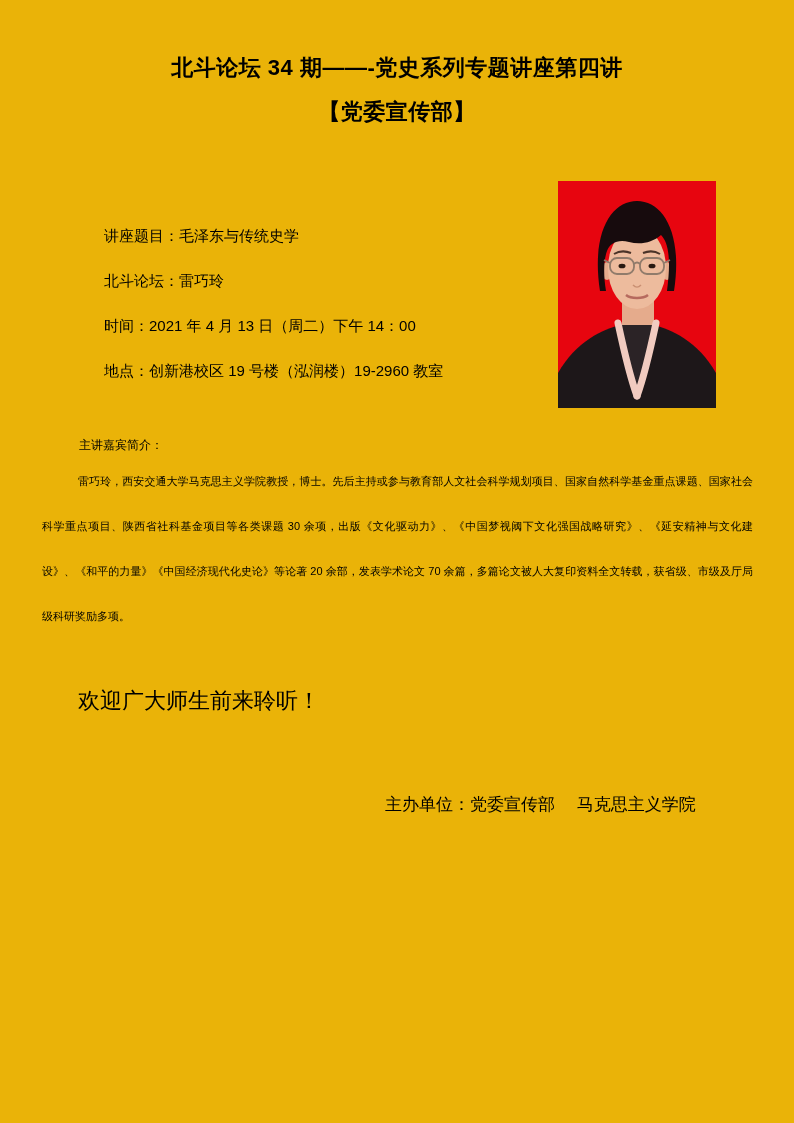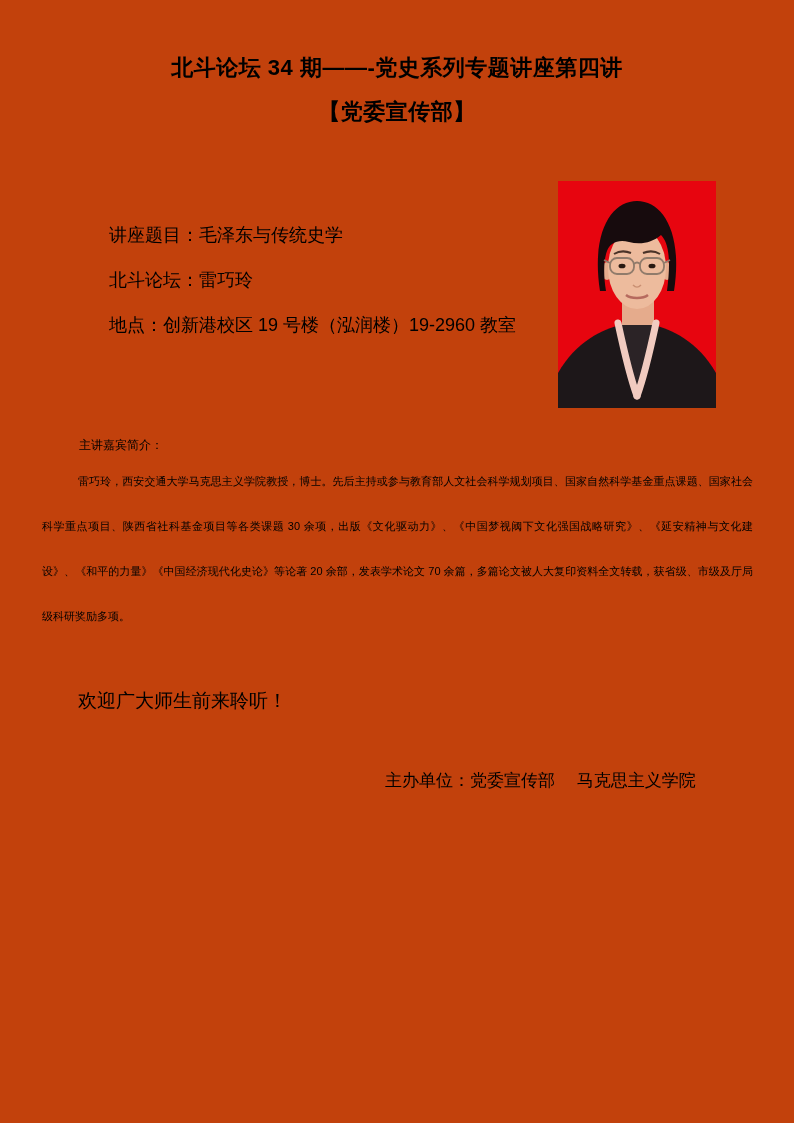--- a/index.html
+++ b/index.html
@@ -1,76 +1,79 @@
 <!DOCTYPE html>
 <html><head>
 <meta charset="utf-8">
 <style>
   html,body{margin:0;padding:0;background:#ffffff;}
   .page{
     position:relative;
     width:794px;height:1123px;
-    background:#c2410c;
+    background:#eab308;
     font-family:"Liberation Sans",sans-serif;
     color:#000;
     overflow:hidden;
   }
   .doc-title{
     position:absolute;left:0;width:794px;
     text-align:center;
     font-weight:bold;
     font-size:22px;line-height:45px;
     letter-spacing:0.5px;
   }
   .doc-title.line1{top:45px;}
   .doc-title.line2{top:89px;}
   .details{
     position:absolute;left:79px;top:168px;
-    font-size:18px;
+    font-size:15px;
   }
   .detail-row{height:45px;line-height:45px;white-space:pre;}
   .photo-frame{
     position:absolute;left:558px;top:181px;
     width:158px;height:227px;
   }
   .bio-heading{
     position:absolute;left:79px;top:423px;
     font-size:12px;line-height:45px;
   }
   .bio-paragraph{
     position:absolute;left:42px;top:459px;width:711px;
     font-size:11px;line-height:45px;
     text-align:justify;text-indent:36px;
   }
   .welcome-line{
     position:absolute;left:78px;top:678px;
-    font-size:19px;line-height:45px;
+    font-size:22px;line-height:45px;
   }
   .footer-line{
     position:absolute;left:385px;
     font-size:17px;line-height:45px;
     white-space:pre;
   }
-  .footer-line.first{top:758px;}
+  .footer-line.first{top:782px;}
   .footer-line.second{top:798px;}
 </style>
 </head>
 <body>
 
 <div class="page">
 
   <div class="doc-title line1">北斗论坛 34 期——-党史系列专题讲座第四讲</div>
   <div class="doc-title line2">【党委宣传部】</div>
 
   <div class="details">
     <div class="detail-row">
       <span>讲座题目：</span><span>毛泽东与传统史学</span>
     </div>
     <div class="detail-row">
       <span>北斗论坛：</span><span>雷巧玲</span>
+    </div>
+    <div class="detail-row">
+      <span>时间：</span><span>2021 年 4 月 13 日（周二）下午 14：00</span>
     </div>
     <div class="detail-row">
       <span>地点：</span><span>创新港校区 19 号楼（泓润楼）19-2960 教室</span>
     </div>
   </div>
 
   <div class="photo-frame">
     <svg width="158" height="227" viewBox="0 0 158 227" xmlns="http://www.w3.org/2000/svg">
       <rect width="158" height="227" fill="#e7050f"></rect>
 

